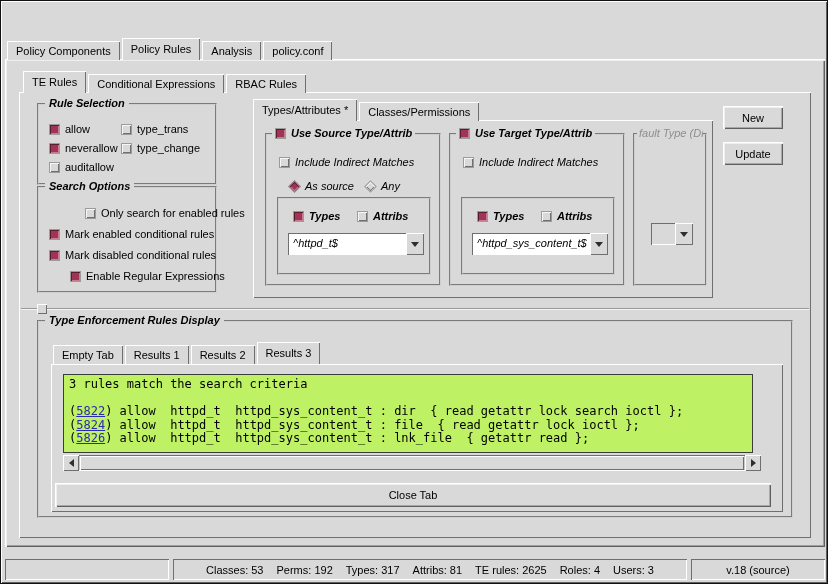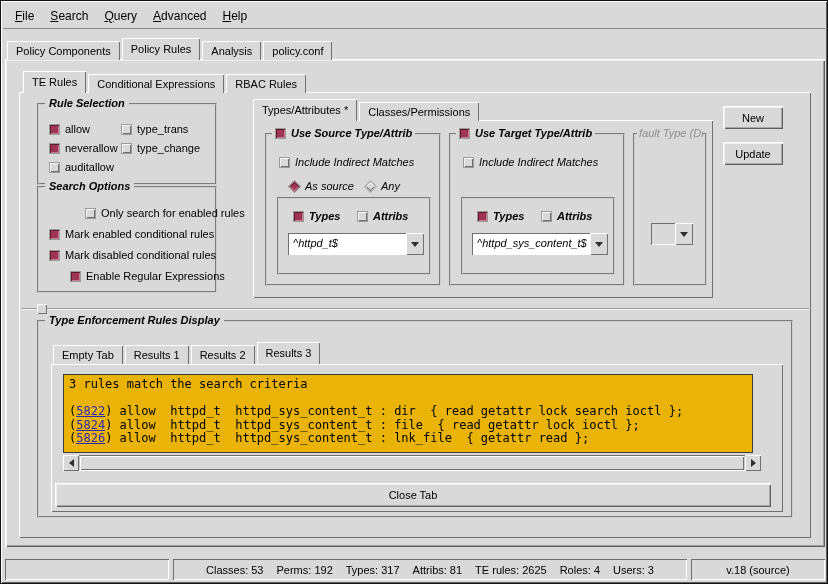--- a/index.html
+++ b/index.html
@@ -60,21 +60,21 @@
   .arr-down { width:0; height:0; border-left:4px solid transparent; border-right:4px solid transparent;
               border-top:5px solid #2e2e2e; }
 
   
   .btn3d { position:absolute; background:var(--bg,#d9d9d9); display:flex; align-items:center;
            justify-content:center; font-size:11px; cursor:default;
            box-shadow: inset 1px 1px 0 #ffffff, inset 2px 2px 0 #efefef,
                        inset -1px -1px 0 #5f5f5f, inset -2px -2px 0 #a8a8a8; }
 
   
-  .txt { position:absolute; background:#eab308; border:1px solid #3c3c3c; padding:3px 5px;
+  .txt { position:absolute; background:#bef264; border:1px solid #3c3c3c; padding:3px 5px;
          font-family:"DejaVu Sans Mono", monospace; font-size:12px; line-height:13.5px;
          overflow:hidden; }
   .tline { white-space:pre; }
   .lnk { color:var(--link,#2b2bb0); text-decoration:underline; cursor:pointer; }
 
   
   .hscroll { position:absolute; display:flex; background:#c7c7c7;
              box-shadow: inset 1px 1px 0 #6f6f6f, inset -1px -1px 0 #ffffff; }
   .sbtn { flex:0 0 16px; background:var(--bg,#d9d9d9); display:flex; align-items:center;
           justify-content:center; box-shadow: inset 1px 1px 0 #ffffff, inset -1px -1px 0 #6f6f6f; }
@@ -93,27 +93,20 @@
   
   .statusseg { position:absolute; height:21px; display:flex; align-items:center; justify-content:center;
                box-shadow: inset 1px 1px 0 #6f6f6f, inset -1px -1px 0 #ffffff; }
   .stats { display:flex; gap:13px; white-space:nowrap; }
 </style>
 </head>
 <body>
 
 <div id="win">
 
-  <div class="menubar">
-    <div class="menu-item">File</div>
-    <div class="menu-item">Search</div>
-    <div class="menu-item">Query</div>
-    <div class="menu-item">Advanced</div>
-    <div class="menu-item">Help</div>
-  </div>
 
   <div class="tabrow" style="left:6px; top:37px;">
     <div class="tab">Policy Components</div>
     <div class="tab active">Policy Rules</div>
     <div class="tab">Analysis</div>
     <div class="tab">policy.conf</div>
   </div>
 
   <div class="frame raised2" style="left:4px; top:58px; width:820px; height:488px;">
 

